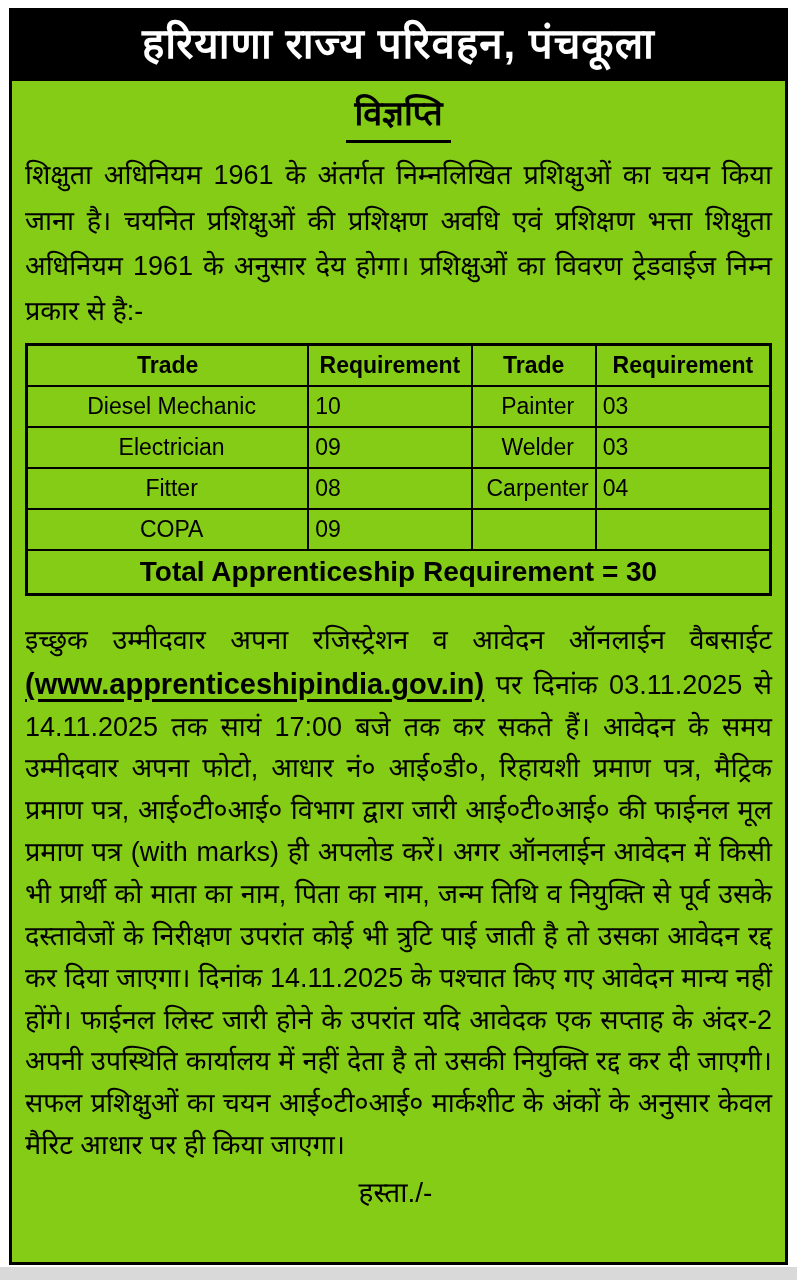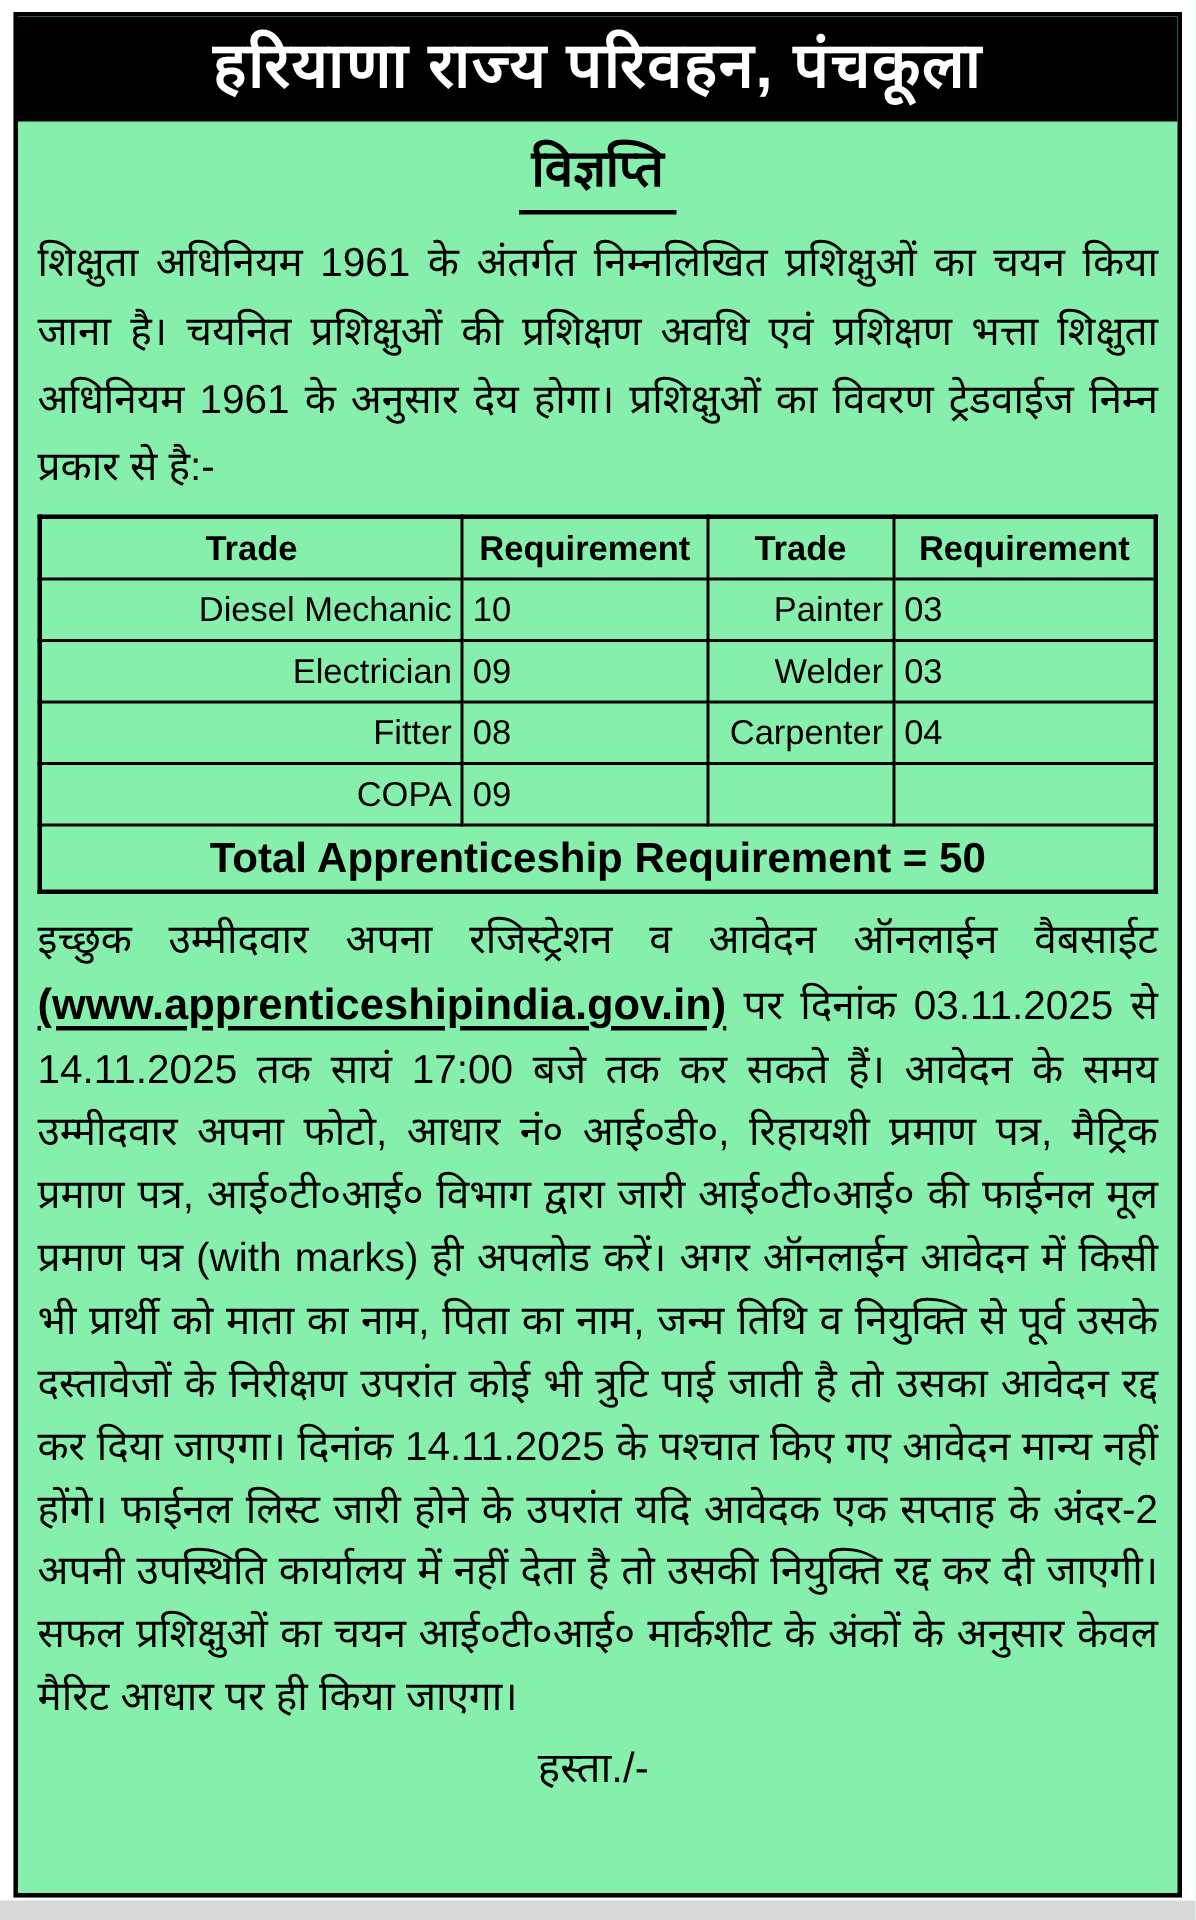--- a/index.html
+++ b/index.html
@@ -13,21 +13,21 @@
   .page {
     position: relative;
     width: 797px; height: 1280px;
     background: #ffffff;
   }
   .doc {
     position: absolute;
     left: 9px; top: 8px;
     width: 779px; height: 1257px;
     border: 3px solid #000;
-    background: #86efac;
+    background: #84cc16;
     overflow: hidden;
   }
   .header-band {
     width: 100%; height: 70px;
     background: #000;
     display: flex; align-items: center; justify-content: center;
   }
   .header-band .title {
     color: #fff;
     font-size: 42px;
@@ -51,21 +51,21 @@
     border-bottom: 3px solid #000;
     padding: 0 8px 8px 8px;
     line-height: 1.1;
   }
   .para {
     font-size: 27px;
     text-align: justify;
     text-justify: inter-word;
   }
   .para.intro { line-height: 1.68; margin-bottom: 8px; }
-  .para.details { line-height: 1.55; margin-top: 10px; }
+  .para.details { line-height: 1.55; margin-top: 24px; }
   .website {
     font-weight: bold;
     font-size: 29px;
     text-decoration: underline;
     text-underline-offset: 5px;
     text-decoration-thickness: 3px;
     white-space: nowrap;
   }
   table.req-table {
     width: 100%;
@@ -77,21 +77,21 @@
     border: 2px solid #000;
     font-size: 23px;
     height: 41px;
     padding: 2px 6px;
   }
   .req-table th {
     font-weight: bold;
     text-align: center;
     height: 42px;
   }
-  .req-table td.trade   { text-align: right; padding-left: 14px; }
+  .req-table td.trade   { text-align: center; padding-left: 14px; }
   .req-table td.reqnum  { text-align: left; }
   .req-table td.total {
     text-align: center;
     font-weight: bold;
     font-size: 28px;
     height: 44px;
   }
   .col-trade1 { width: 38.8%; }
   .col-req1   { width: 22.0%; }
   .col-trade2 { width: 15.6%; }
@@ -161,21 +161,21 @@
             <td class="trade">Carpenter</td>
             <td class="reqnum">04</td>
           </tr>
           <tr>
             <td class="trade">COPA</td>
             <td class="reqnum">09</td>
             <td class="trade"></td>
             <td class="reqnum"></td>
           </tr>
           <tr>
-            <td class="total" colspan="4">Total Apprenticeship Requirement = 50</td>
+            <td class="total" colspan="4">Total Apprenticeship Requirement = 30</td>
           </tr>
         </tbody>
       </table>
 
       <p class="para details"><span>इच्छुक उम्मीदवार अपना रजिस्ट्रेशन व आवेदन ऑनलाईन वैबसाईट </span><span class="website">(www.apprenticeshipindia.gov.in)</span><span> पर दिनांक 03.11.2025 से 14.11.2025 तक सायं 17:00 बजे तक कर सकते हैं। आवेदन के समय उम्मीदवार अपना फोटो, आधार नं० आई०डी०, रिहायशी प्रमाण पत्र, मैट्रिक प्रमाण पत्र, आई०टी०आई० विभाग द्वारा जारी आई०टी०आई० की फाईनल मूल प्रमाण पत्र (with marks) ही अपलोड करें। अगर ऑनलाईन आवेदन में किसी भी प्रार्थी को माता का नाम, पिता का नाम, जन्म तिथि व नियुक्ति से पूर्व उसके दस्तावेजों के निरीक्षण उपरांत कोई भी त्रुटि पाई जाती है तो उसका आवेदन रद्द कर दिया जाएगा। दिनांक 14.11.2025 के पश्चात किए गए आवेदन मान्य नहीं होंगे। फाईनल लिस्ट जारी होने के उपरांत यदि आवेदक एक सप्ताह के अंदर-2 अपनी उपस्थिति कार्यालय में नहीं देता है तो उसकी नियुक्ति रद्द कर दी जाएगी। सफल प्रशिक्षुओं का चयन आई०टी०आई० मार्कशीट के अंकों के अनुसार केवल मैरिट आधार पर ही किया जाएगा।</span></p>
 
       <div class="signature">
         <div class="sig-line1">हस्ता./-</div>
 
       </div>

